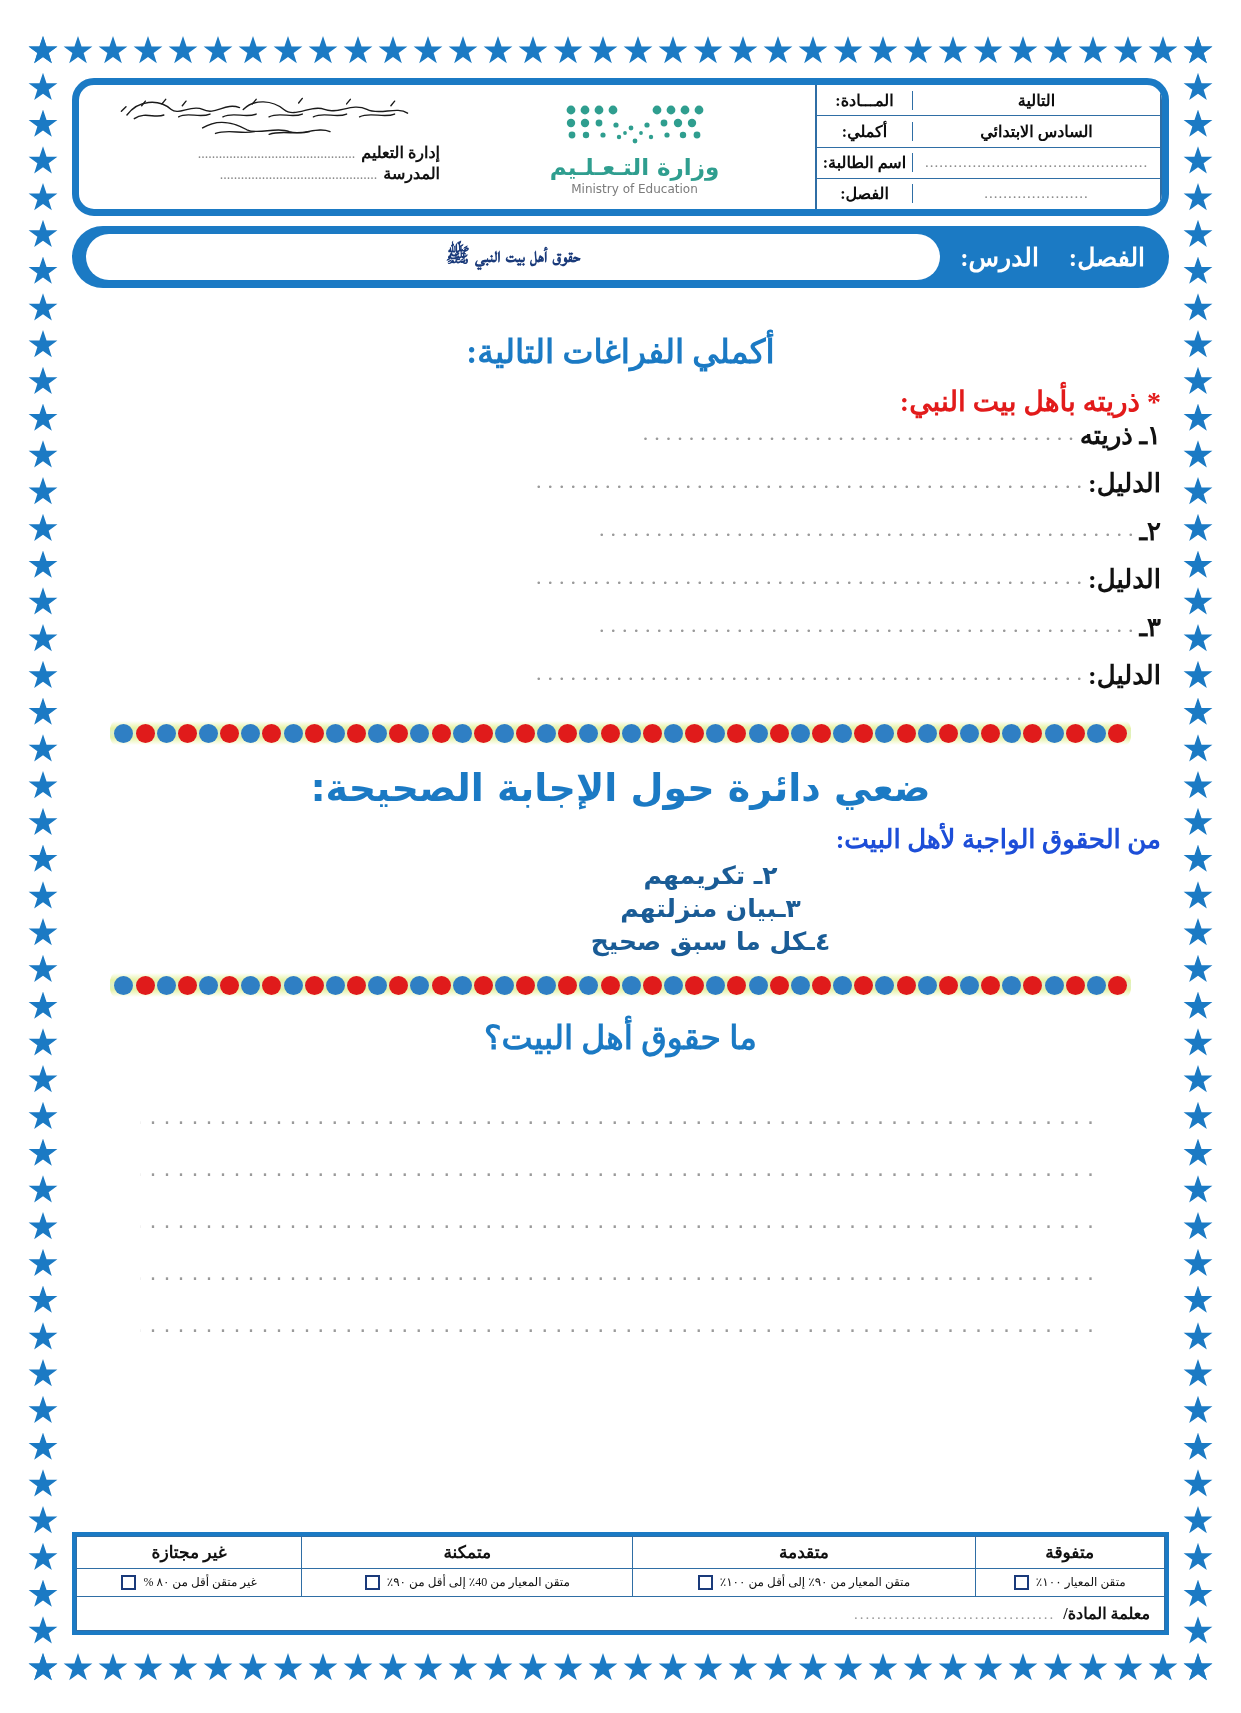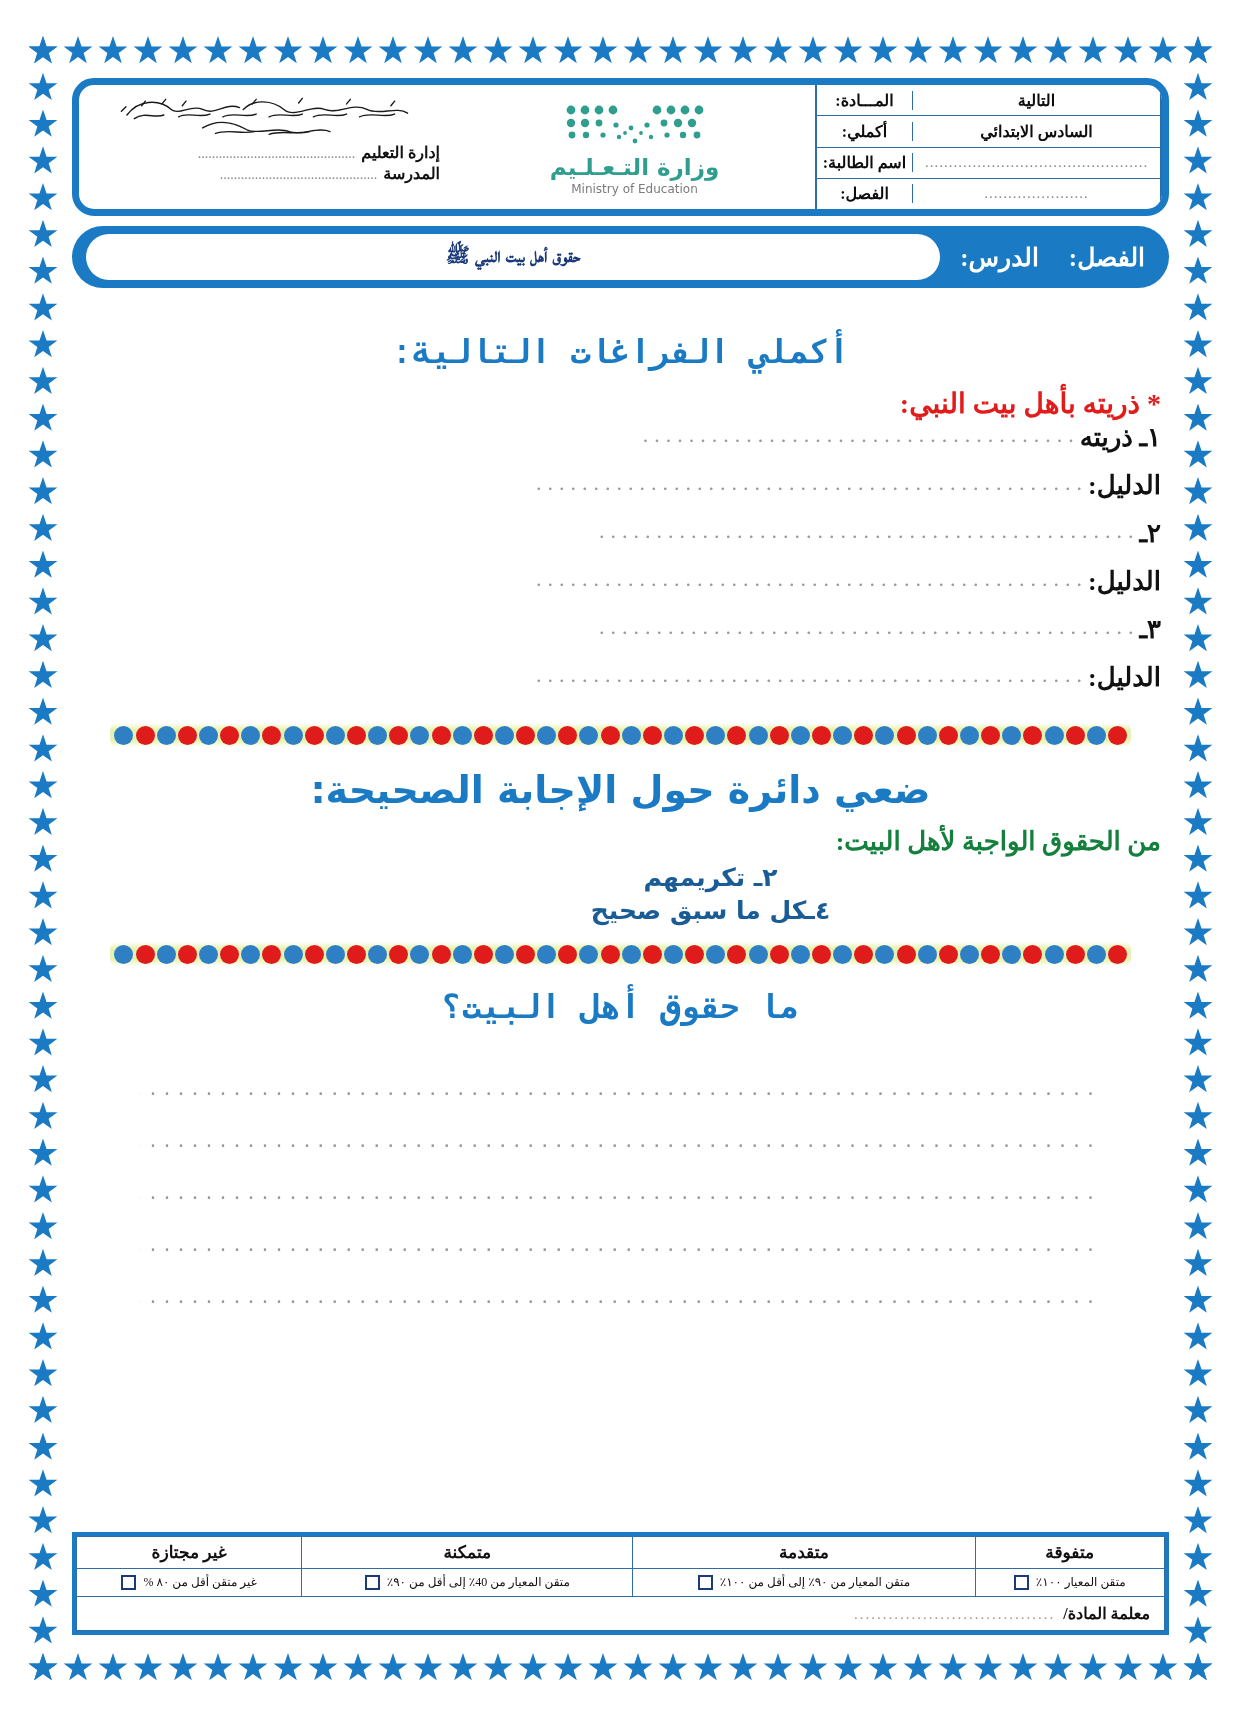--- a/index.html
+++ b/index.html
@@ -146,21 +146,21 @@
   .lb-pill.lesson { flex: 1; }
 
   
   .content { padding: 26px 8px 0 8px; }
 
   .q-heading {
     text-align: center;
     color: #1b7ac4;
     font-weight: bold;
     font-size: 33px;
-    font-family: Liberation Mono, monospace;
+    font-family: Liberation Serif, serif;
     margin: 18px 0 14px;
   }
   .q-heading.sans { font-family: "DejaVu Sans", sans-serif; font-size: 38px; }
 
   .red-sub {
     color: #e21b1b; font-weight: bold; font-size: 28px;
     text-align: right;
     font-family: "Liberation Serif", "DejaVu Serif", serif;
     margin-bottom: 2px;
   }
@@ -196,21 +196,21 @@
         rgba(255,255,255,0) 90%);
     border-radius: 12px;
     overflow: hidden;
   }
   .bead-track { display: flex; width: 100%; justify-content: space-between; padding: 0 4px; }
   .bead { width: 19px; height: 19px; border-radius: 50%; flex: 0 0 auto; }
 
   
   .mcq-stem {
     text-align: right;
-    font-size: 26px; font-weight: bold; color: #15803d;
+    font-size: 26px; font-weight: bold; color: #1d4ed8;
     font-family: "Liberation Serif", "DejaVu Serif", serif;
     margin-bottom: 6px;
   }
   .mcq-list { list-style: none; margin: 0; padding: 0; }
   .mcq-item {
     color: #1a5c96; font-weight: bold; font-size: 25px;
     font-family: "DejaVu Sans", sans-serif;
     text-align: center;
     margin: 4px 0;
     padding-inline-end: 180px;
@@ -605,20 +605,21 @@
           <span class="bead" style="background: rgb(47, 127, 196);"></span>
           <span class="bead" style="background: rgb(224, 27, 27);"></span>
           <span class="bead" style="background: rgb(47, 127, 196);"></span>
         </div>
     </div>
 
     <div class="q-heading sans">ضعي دائرة حول الإجابة الصحيحة:</div>
     <div class="mcq-stem">من الحقوق الواجبة لأهل البيت:</div>
     <ul class="mcq-list" id="mcq-list">
         <li class="mcq-item">٢ـ تكريمهم</li>
+        <li class="mcq-item">٣ـبيان منزلتهم</li>
         <li class="mcq-item">٤ـكل ما سبق صحيح</li>
       </ul>
 
     <div class="bead-divider">
       <div class="bead-track">
           <span class="bead" style="background: rgb(224, 27, 27);"></span>
           <span class="bead" style="background: rgb(47, 127, 196);"></span>
           <span class="bead" style="background: rgb(224, 27, 27);"></span>
           <span class="bead" style="background: rgb(47, 127, 196);"></span>
           <span class="bead" style="background: rgb(224, 27, 27);"></span>

